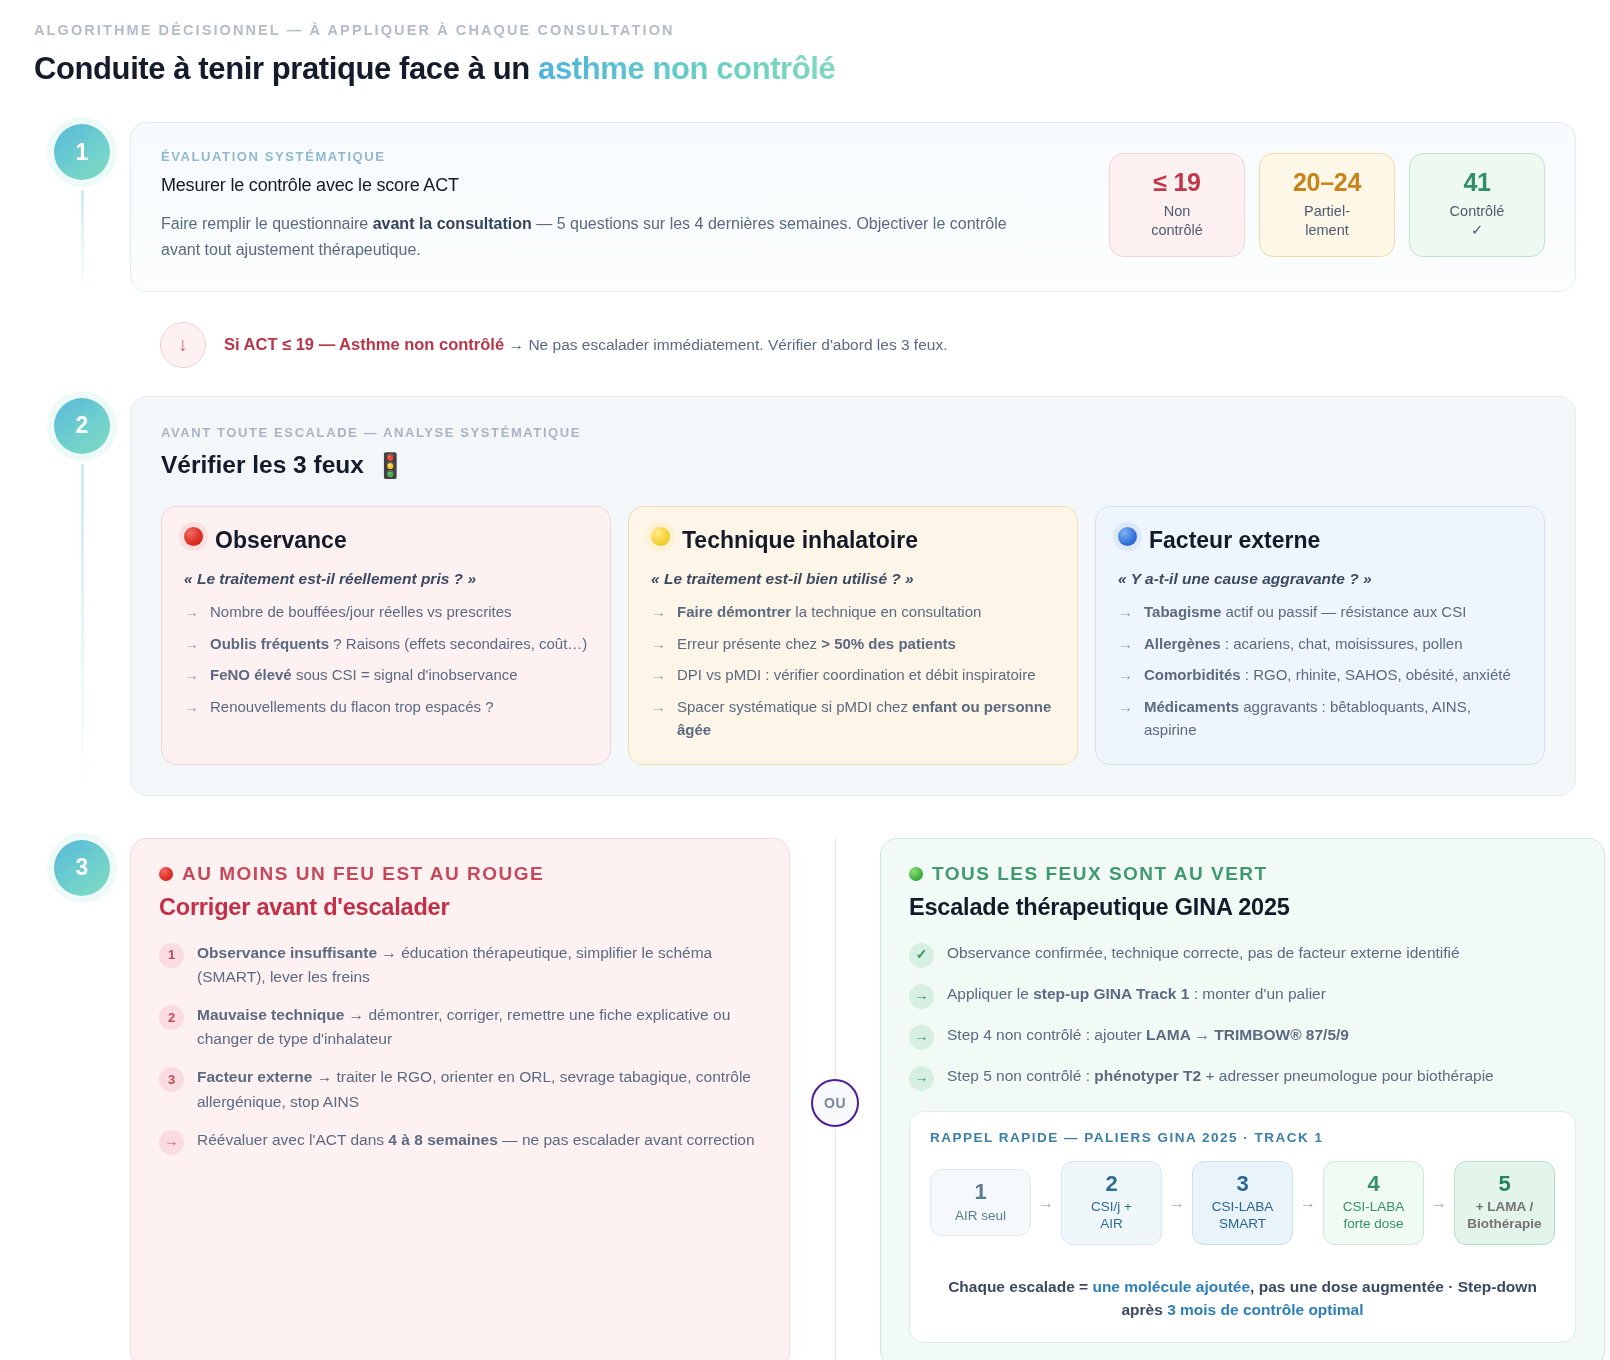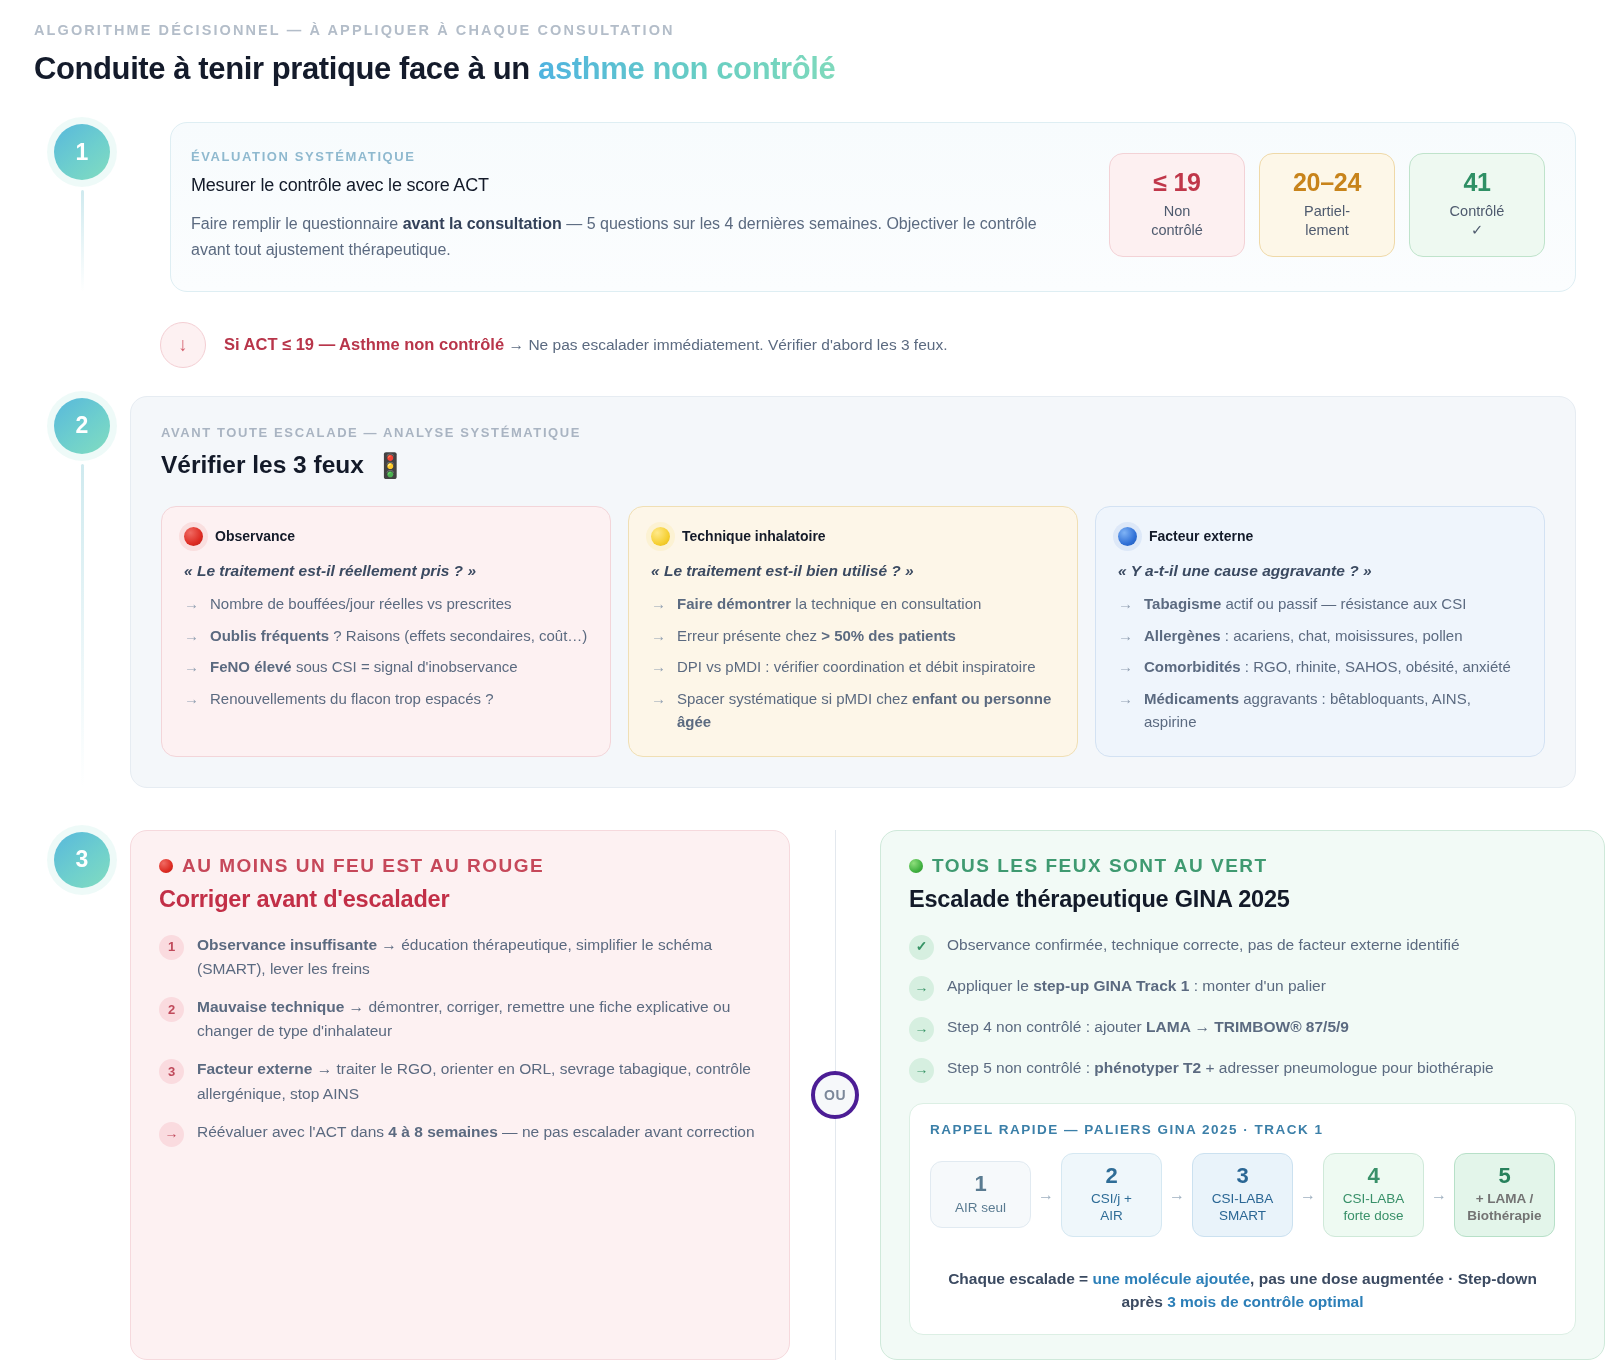--- a/index.html
+++ b/index.html
@@ -72,26 +72,25 @@
   }
 
   
   .card {
     flex: 1 1 auto;
     border-radius: 17px;
   }
   .card-1 {
     background: linear-gradient(180deg, #f7fbfd 0%, #fbfdfe 100%);
     border: 1px solid #deeef3;
-    padding: 26px 30px 28px 20px;
+    padding: 26px 30px 28px 30px;
     display: flex;
     gap: 26px;
     align-items: flex-start;
     margin-bottom: 0;
-    margin-left: 40px;
   }
   .c1-left { flex: 1 1 auto; min-width: 0; }
   .eyebrow {
     font-size: 13px;
     font-weight: 700;
     letter-spacing: 1.6px;
     text-transform: uppercase;
     color: #8fb9cf;
     margin-bottom: 11px;
   }
@@ -167,22 +166,22 @@
   .lights { display: flex; gap: 17px; }
   .light-card {
     flex: 1 1 0;
     border-radius: 15px;
     padding: 20px 22px 22px 22px;
   }
   .light-card.red   { background: #fdf1f2; border: 1px solid #f3d5d9; }
   .light-card.amber { background: #fdf6e8; border: 1px solid #f0dfb4; }
   .light-card.blue  { background: #eff5fc; border: 1px solid #d3e2f3; }
   .lc-head {
-    display: flex; align-items: center; gap: 12px;
-    font-size: 14px; font-weight: 800; color: #131a29;
+    display: flex; gap: 12px;
+    font-size: 23px; font-weight: 800; color: #131a29;
     margin-bottom: 16px;
   }
   .dot { width: 19px; height: 19px; border-radius: 50%; flex: 0 0 19px; display:block; }
   .dot.r { background: radial-gradient(circle at 33% 30%, #f06a62 0%, #dd2a21 62%, #b11d17 100%); box-shadow: 0 0 0 5px rgba(221,42,33,0.09); }
   .dot.y { background: radial-gradient(circle at 33% 30%, #ffe98a 0%, #f5cf30 62%, #e0b413 100%); box-shadow: 0 0 0 5px rgba(245,207,48,0.11); }
   .dot.b { background: radial-gradient(circle at 33% 30%, #7fb3f5 0%, #2f6fd6 62%, #1f55ad 100%); box-shadow: 0 0 0 5px rgba(47,111,214,0.09); }
   .quote {
     font-size: 15.5px; font-style: italic; font-weight: 700;
     color: #3b4a61; margin-bottom: 13px;
   }
@@ -212,21 +211,21 @@
   }
   .divider .vline {
     position: absolute; top: 0; bottom: 0; left: 50%;
     width: 1px; background: #e3e8ee;
   }
   .ou {
     position: relative;
     width: 48px; height: 48px;
     border-radius: 50%;
     background: #f6f8fa;
-    border: 4px solid #4c1d95;
+    border: 2px solid #4c1d95;
     color: #7b8799;
     font-size: 14px; font-weight: 800; letter-spacing: 0.6px;
     display: flex; align-items: center; justify-content: center;
   }
   .panel-green {
     flex: 1 1 auto;
     background: #f2faf6;
     border: 1px solid #cfe9da;
     border-radius: 17px;
     padding: 24px 28px 24px 28px;

